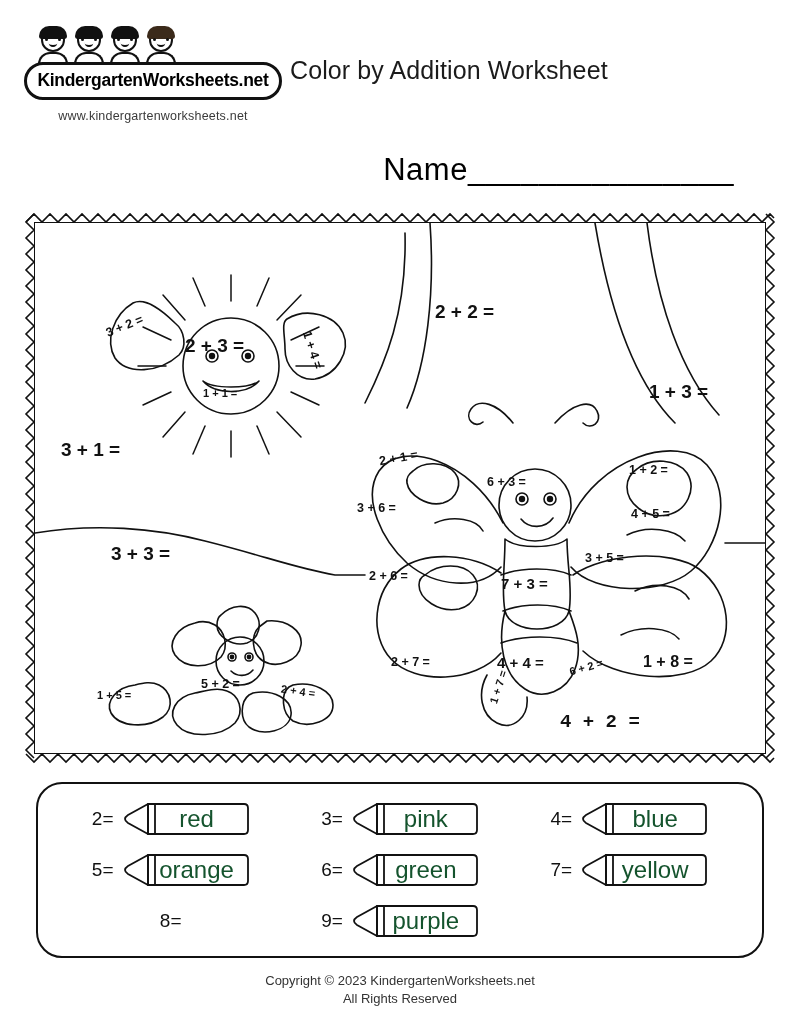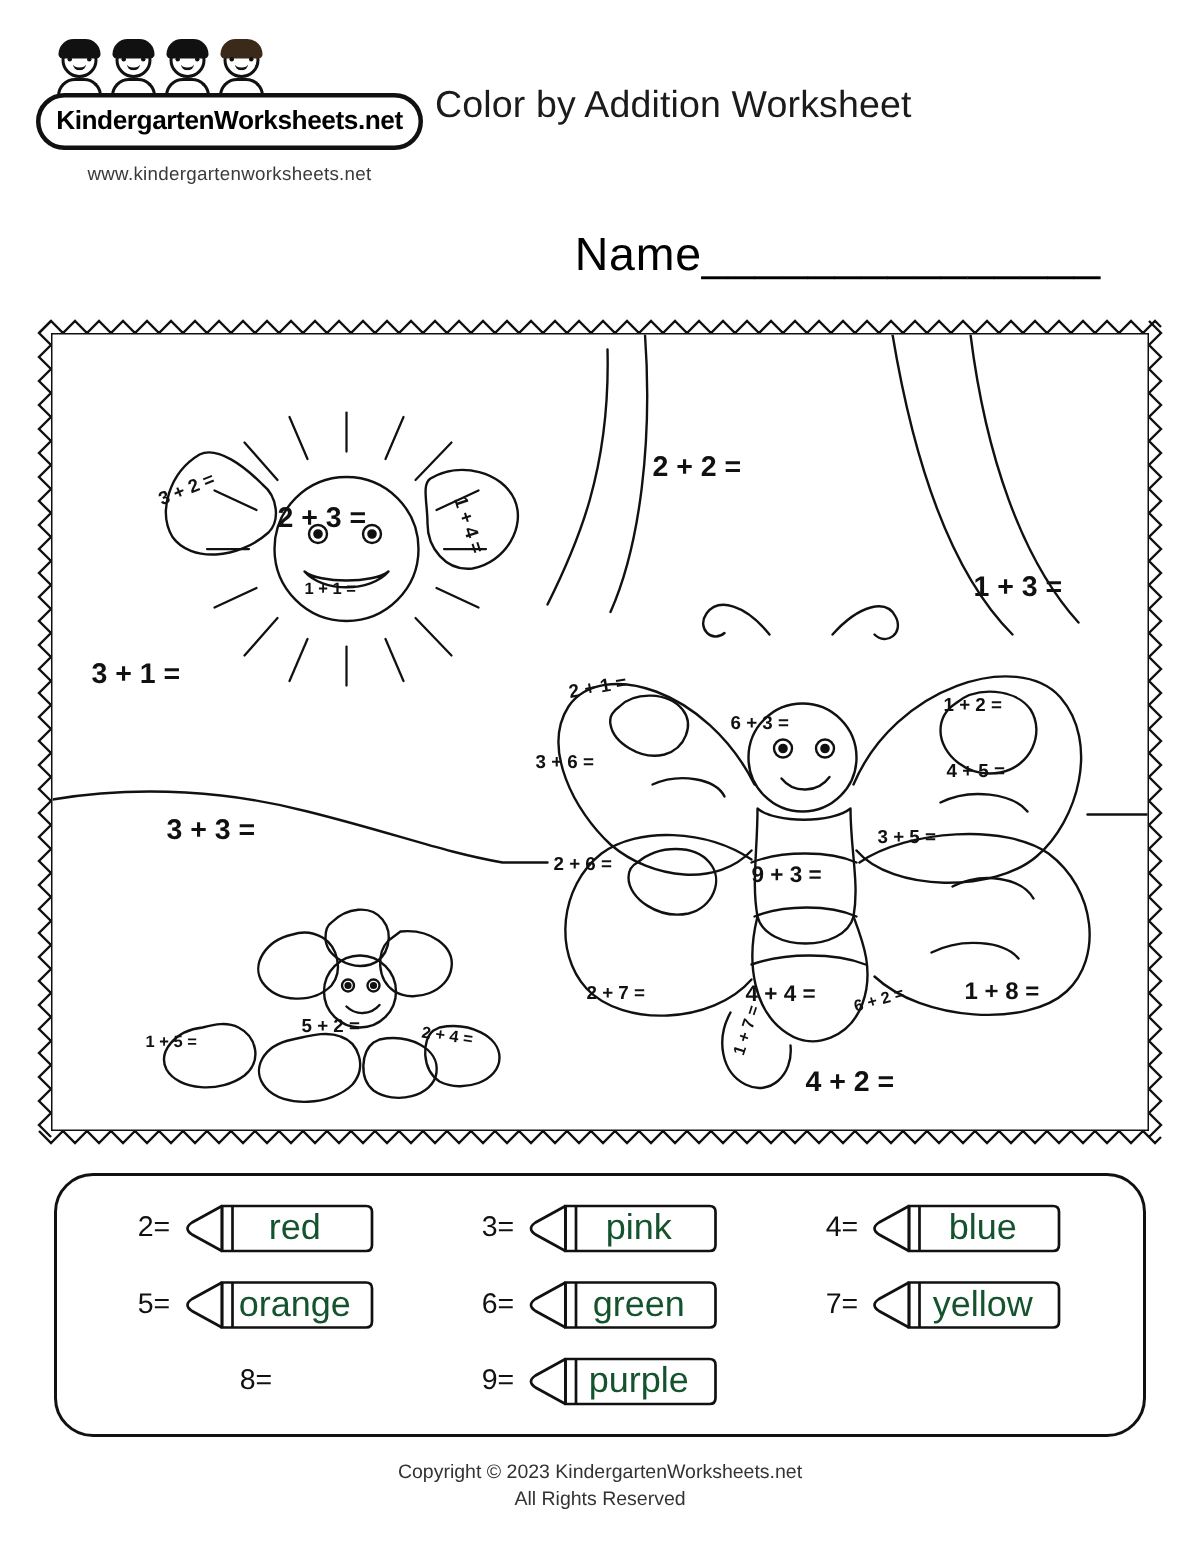--- a/index.html
+++ b/index.html
@@ -357,28 +357,28 @@
 
       <div class="eq sm" style="left:344px; top:228px; transform:rotate(-10deg);">2 + 1 =</div>
       <div class="eq sm" style="left:322px; top:278px;">3 + 6 =</div>
       <div class="eq sm" style="left:334px; top:322px;margin-top:24px;">2 + 6 =</div>
       <div class="eq sm" style="left:452px; top:252px;">6 + 3 =</div>
 
       <div class="eq sm" style="left:594px; top:240px;">1 + 2 =</div>
       <div class="eq sm" style="left:596px; top:284px;">4 + 5 =</div>
       <div class="eq sm" style="left:550px; top:328px;">3 + 5 =</div>
 
-      <div class="eq sm" style="left:466px; top:352px; font-size:15px;">9 + 3 =</div>
+      <div class="eq sm" style="left:466px; top:352px; font-size:15px;">7 + 3 =</div>
       <div class="eq sm" style="left:462px; top:431px; font-size:15px;">4 + 4 =</div>
 
       <div class="eq sm" style="left:356px; top:432px;">2 + 7 =</div>
       <div class="eq xs" style="left:446px; top:458px; transform:rotate(-72deg);">1 + 7 =</div>
       <div class="eq xs" style="left:534px; top:438px; transform:rotate(-16deg);">6 + 2 =</div>
       <div class="eq sm" style="left:608px; top:430px; font-size:16px;">1 + 8 =</div>
-      <div class="eq" style="left:502px; top:488px;">4 + 2 =</div>
+      <div class="eq" style="left:525px; top:488px;font-family:Liberation Mono, monospace;">4 + 2 =</div>
 
       <div class="eq xs" style="left:62px; top:466px;">1 + 5 =</div>
       <div class="eq sm" style="left:166px; top:454px;">5 + 2 =</div>
       <div class="eq xs" style="left:246px; top:462px; transform:rotate(8deg);">2 + 4 =</div>
     </div>
   </div>
 
   <div class="legend">
     <div class="legend-grid">
 

